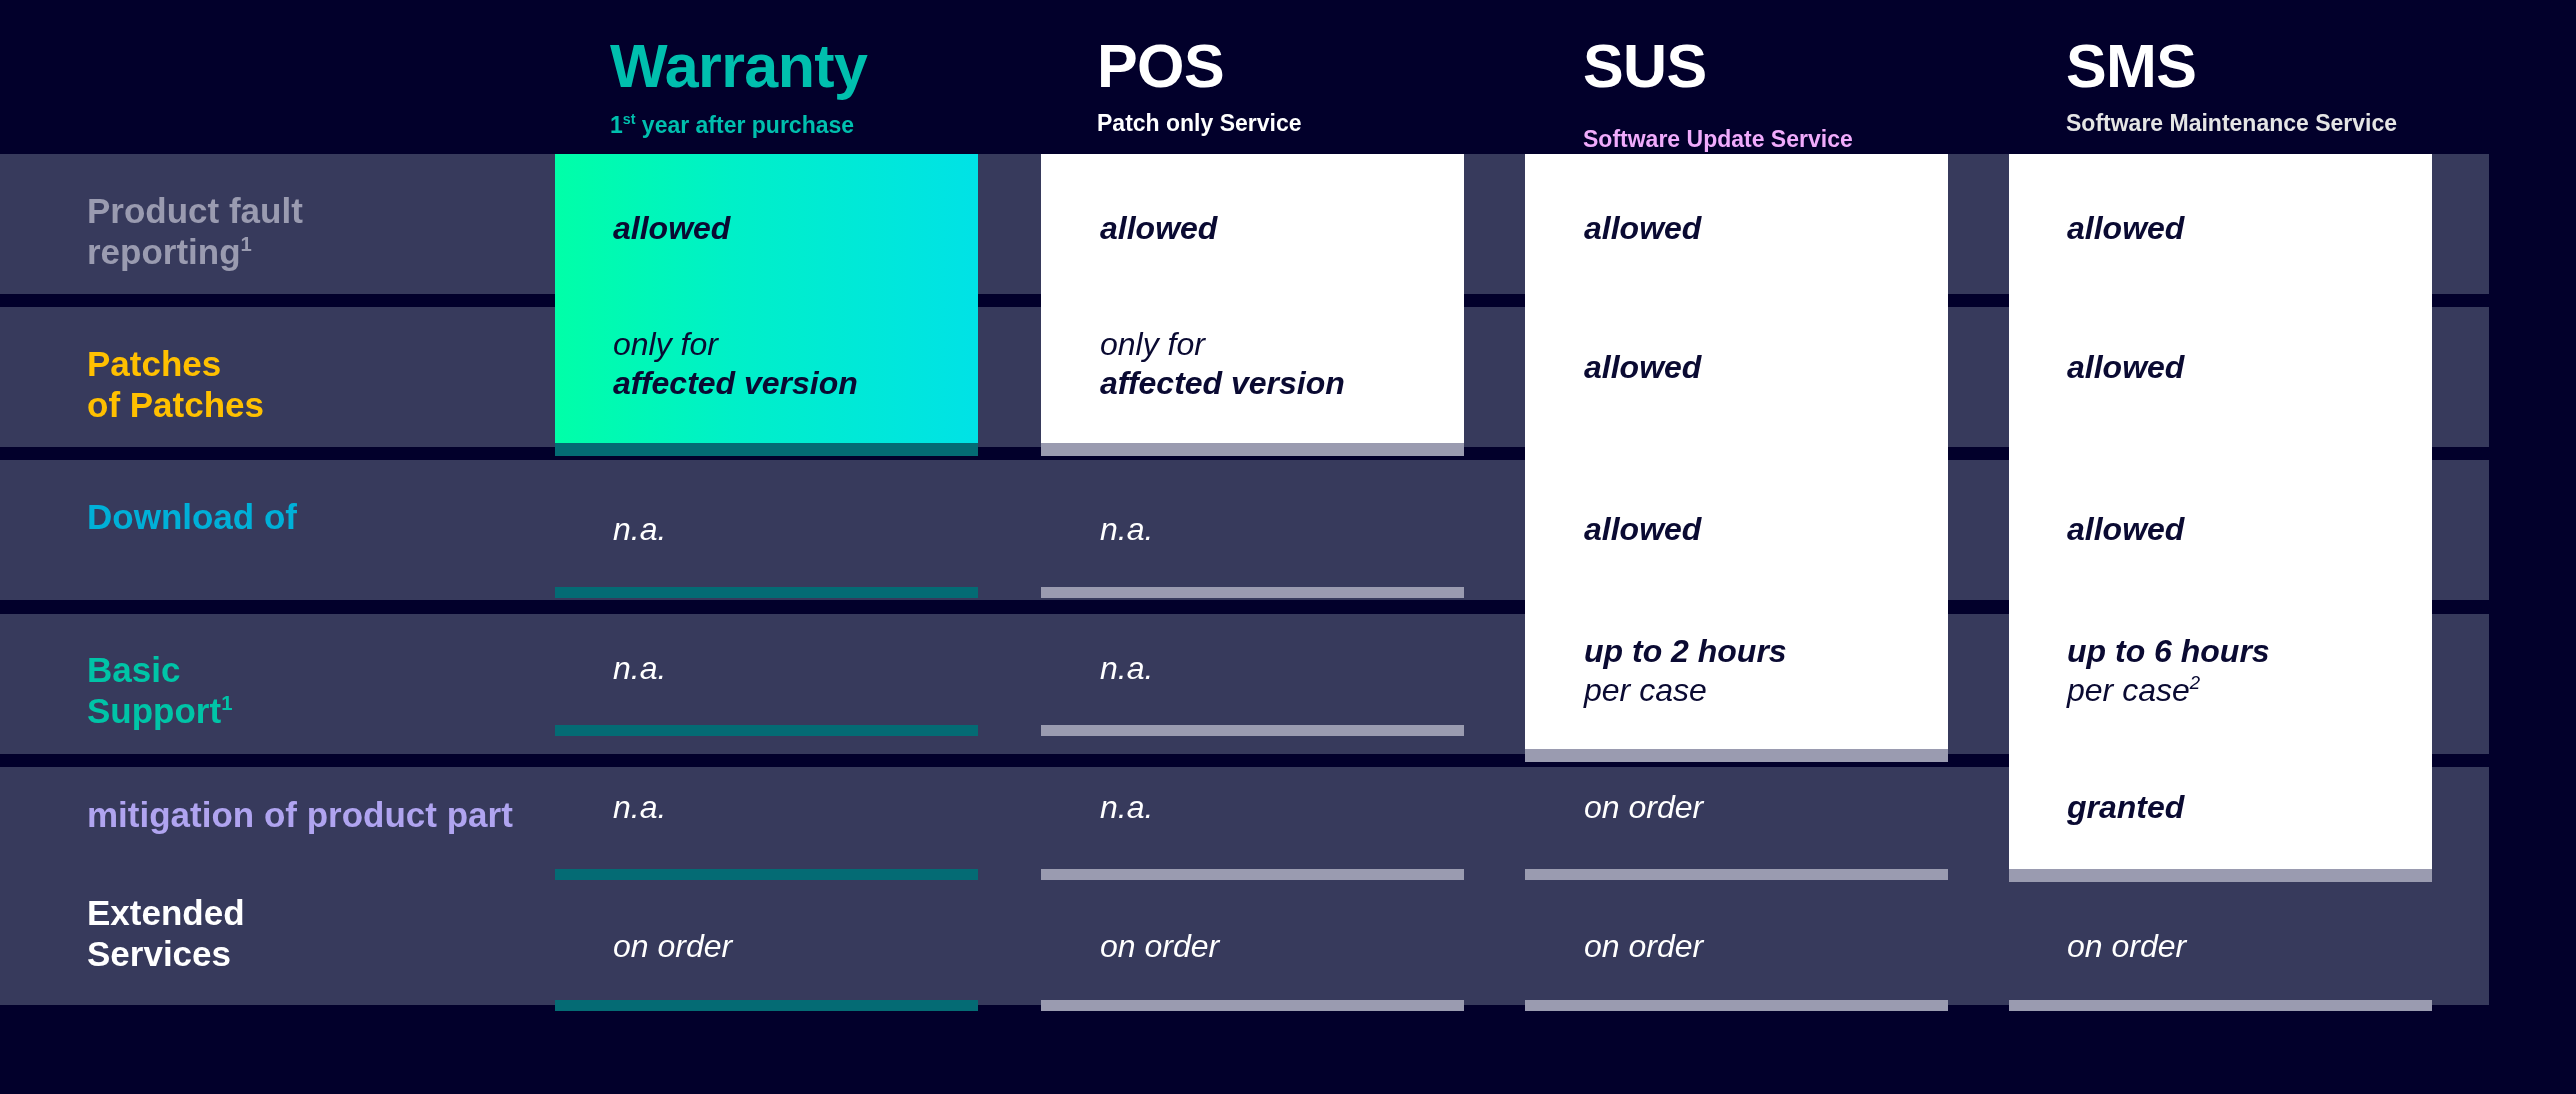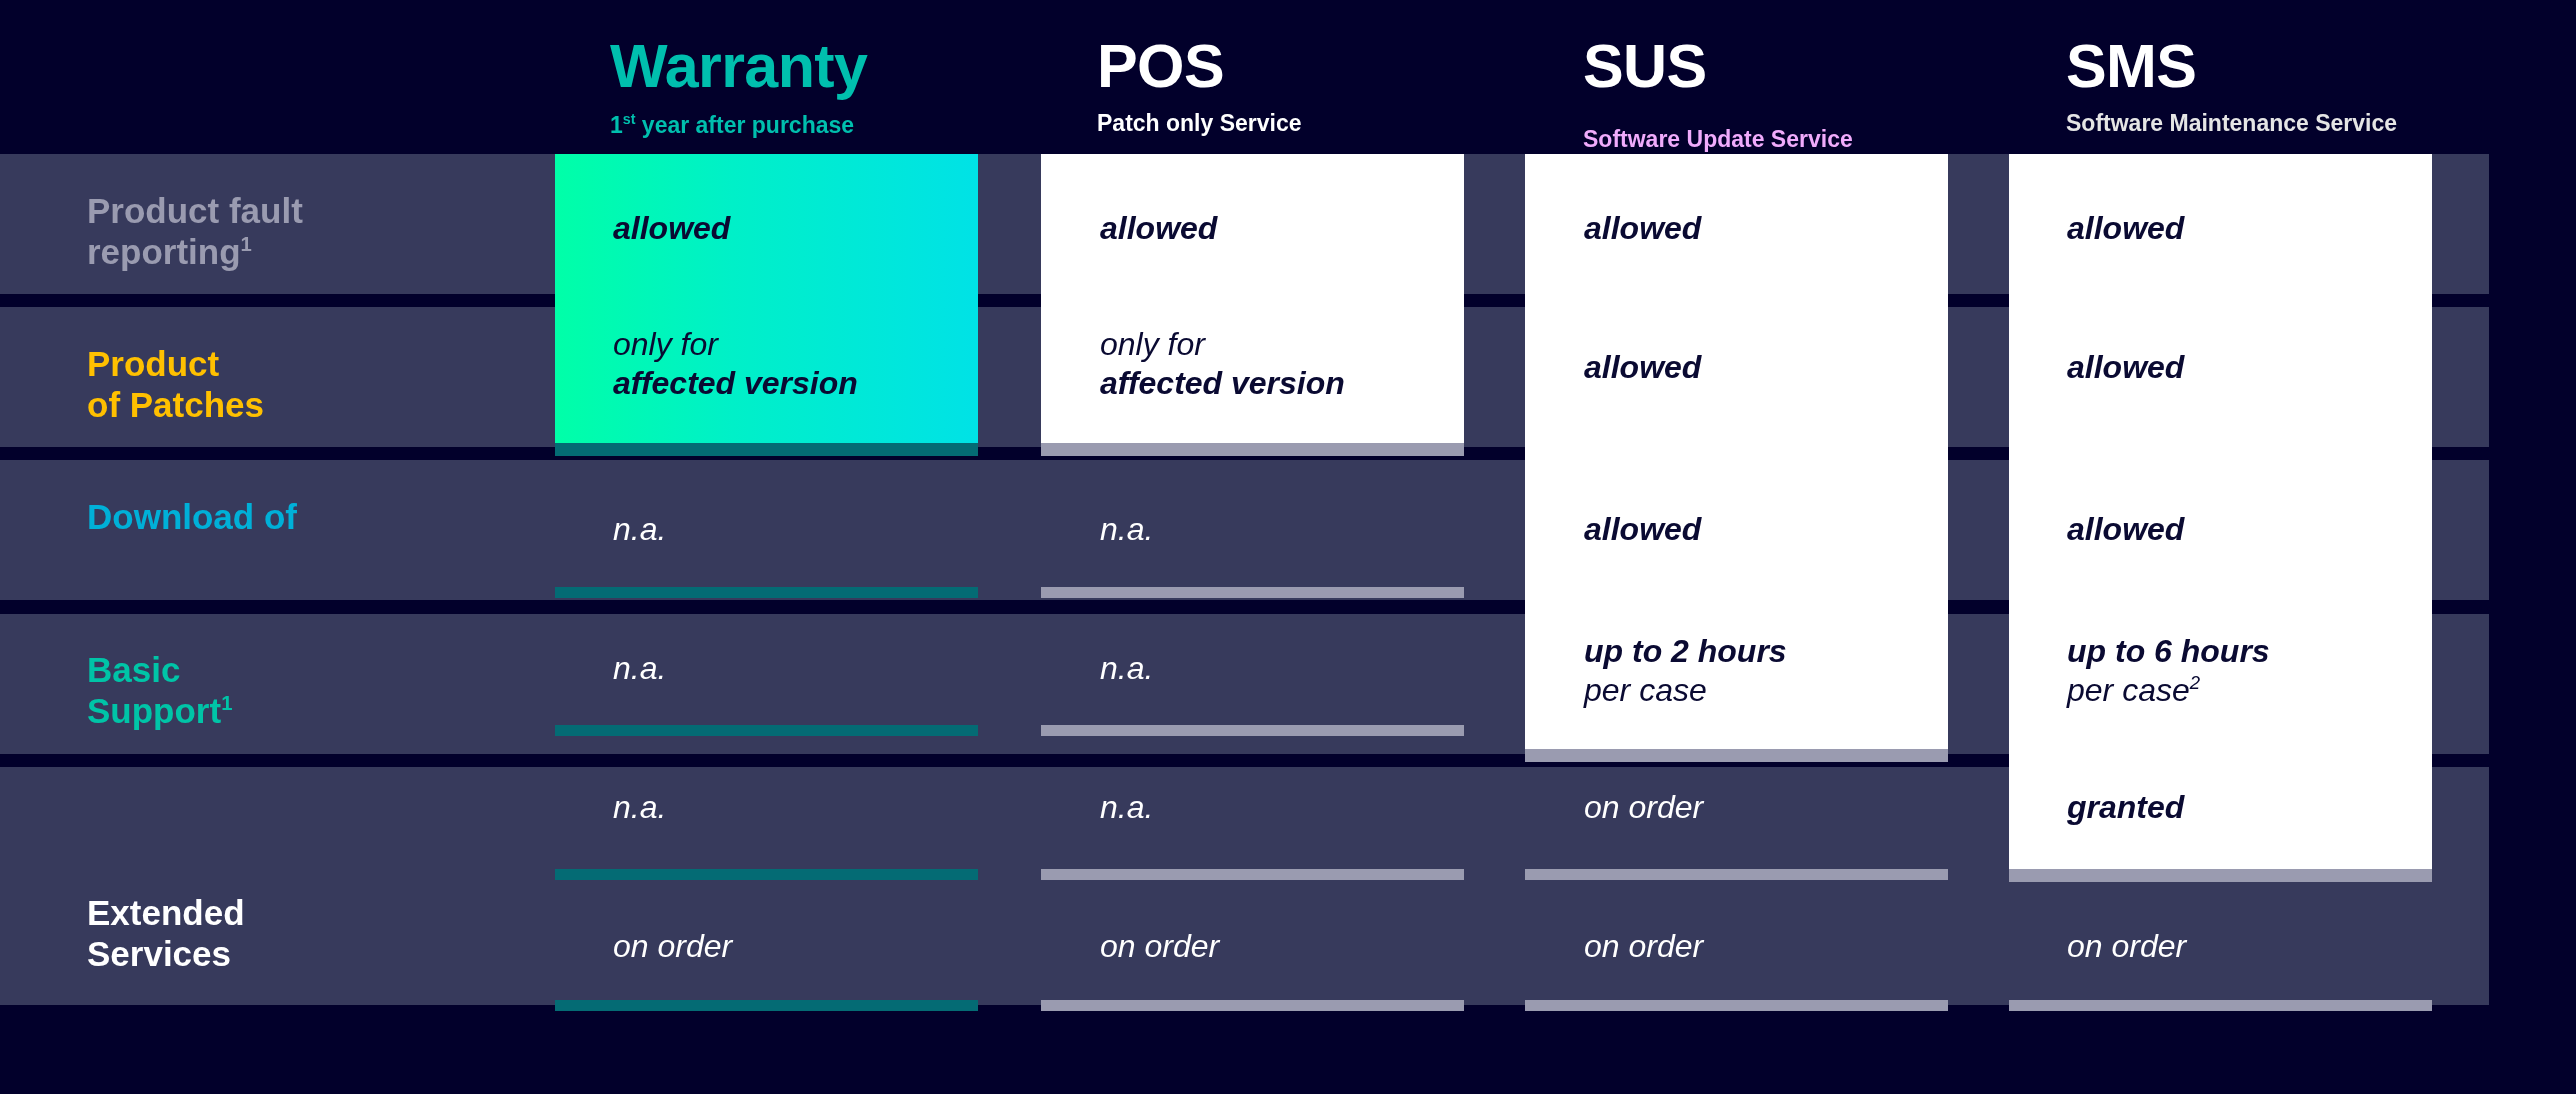--- a/index.html
+++ b/index.html
@@ -97,27 +97,27 @@
 <div class="band" style="top:460px;height:140px;width:2489px;"></div>
 <div class="band" style="top:601px;height:13px;width:2489px;background:#02002b;"></div>
 <div class="band" style="top:614px;height:140px;width:2489px;"></div>
 <div class="band" style="top:754px;height:13px;width:2489px;background:#02002b;"></div>
 <div class="band" style="top:767px;height:140px;width:2489px;"></div>
 <div class="band" style="top:907px;height:13px;width:2489px;background:#02002b;"></div>
 <div class="band" style="top:865px;height:140px;width:2489px;"></div>
 
 <div class="rowlabel" style="top:190px;color:#9a9bb0;"><span>Product fault</span><br><span>reporting</span><sup>1</sup></div>
 
-<div class="rowlabel" style="top:343px;color:#ffc000;"><span>Product</span><br><span>of Patches</span></div>
+<div class="rowlabel" style="top:343px;color:#ffc000;"><span>Patches</span><br><span>of Patches</span></div>
 
 <div class="rowlabel" style="top:496px;color:#00b0d8;"><span>Download of</span><br></div>
 
 <div class="rowlabel" style="top:649px;color:#00c4a7;"><span>Basic</span><br><span>Support</span><sup>1</sup></div>
 
-<div class="rowlabel" style="top:753px;color:#b0a4f0;"><br></div>
+<div class="rowlabel" style="top:753px;color:#b0a4f0;"><br><span>mitigation of product part</span></div>
 
 <div class="rowlabel" style="top:892px;color:#ffffff;"><span>Extended</span><br><span>Services</span></div>
 
 <div class="card grad" style="left:555px;top:154px;width:423px;height:289px;"></div>
 <div class="card-shadow teal" style="left:555px;top:443px;width:423px;height:13px;"></div>
 
 <div class="card white" style="left:1041px;top:154px;width:423px;height:289px;"></div>
 <div class="card-shadow grey" style="left:1041px;top:443px;width:423px;height:13px;"></div>
 
 <div class="card white" style="left:1525px;top:154px;width:423px;height:595px;"></div>

